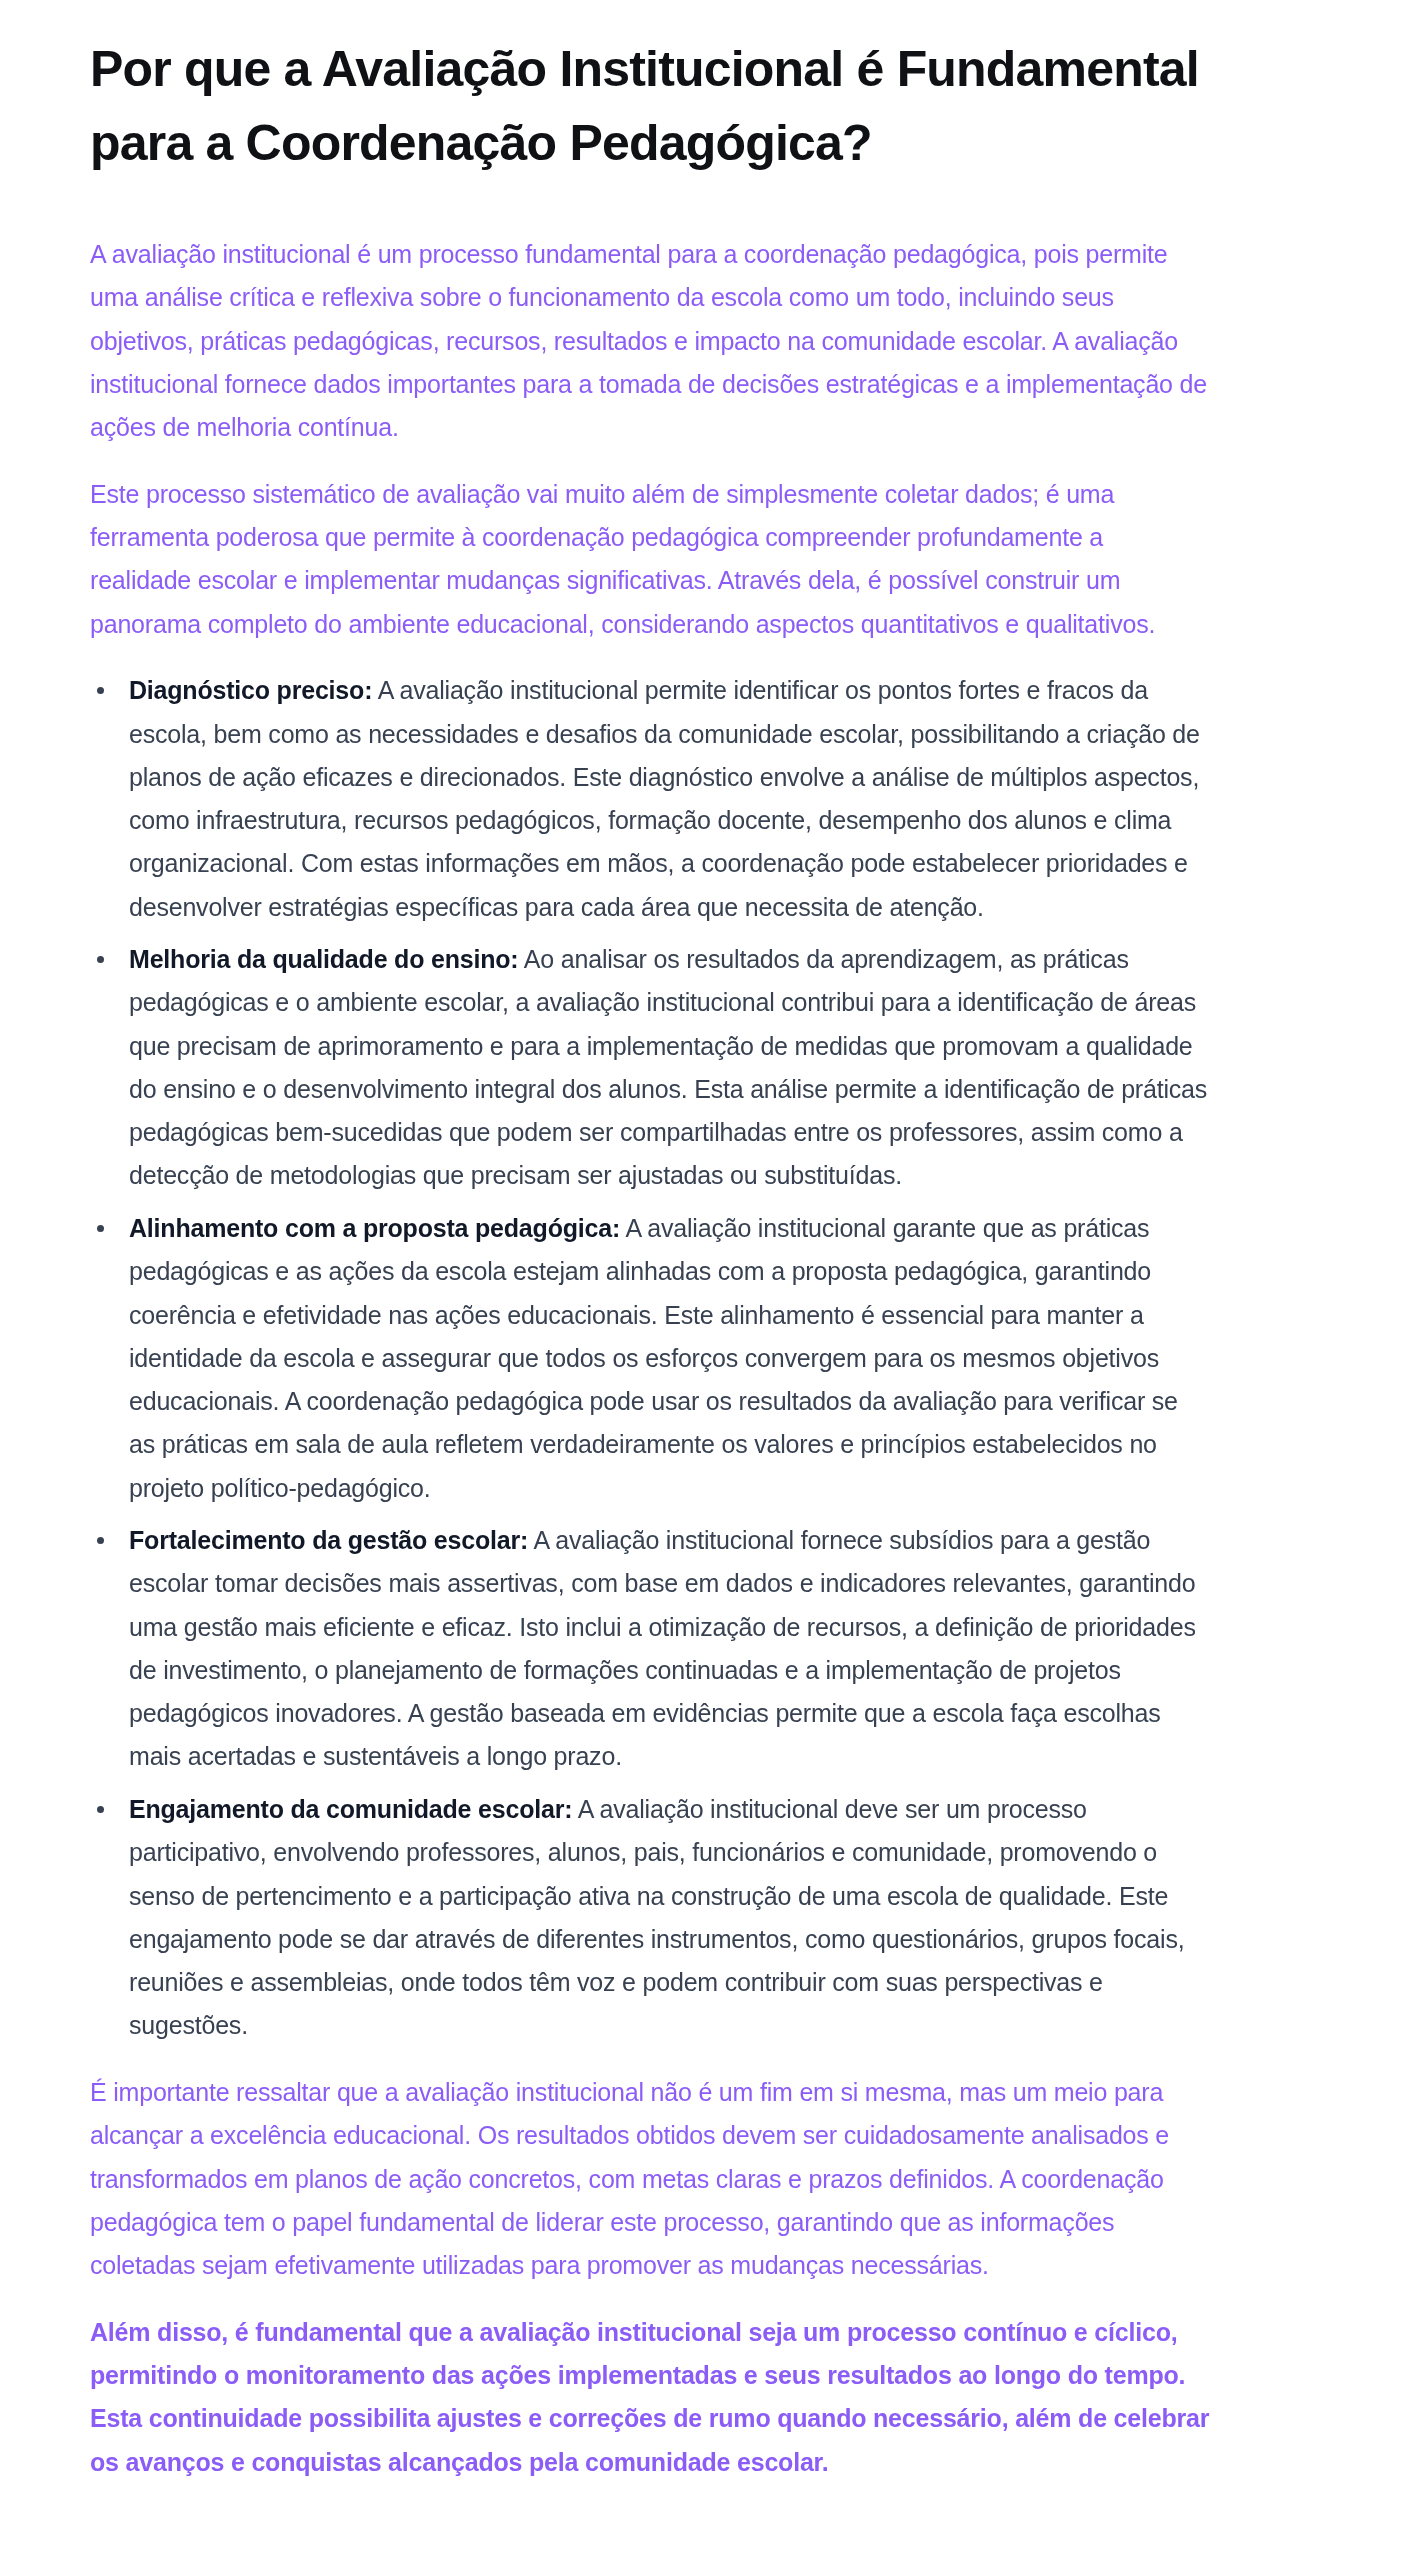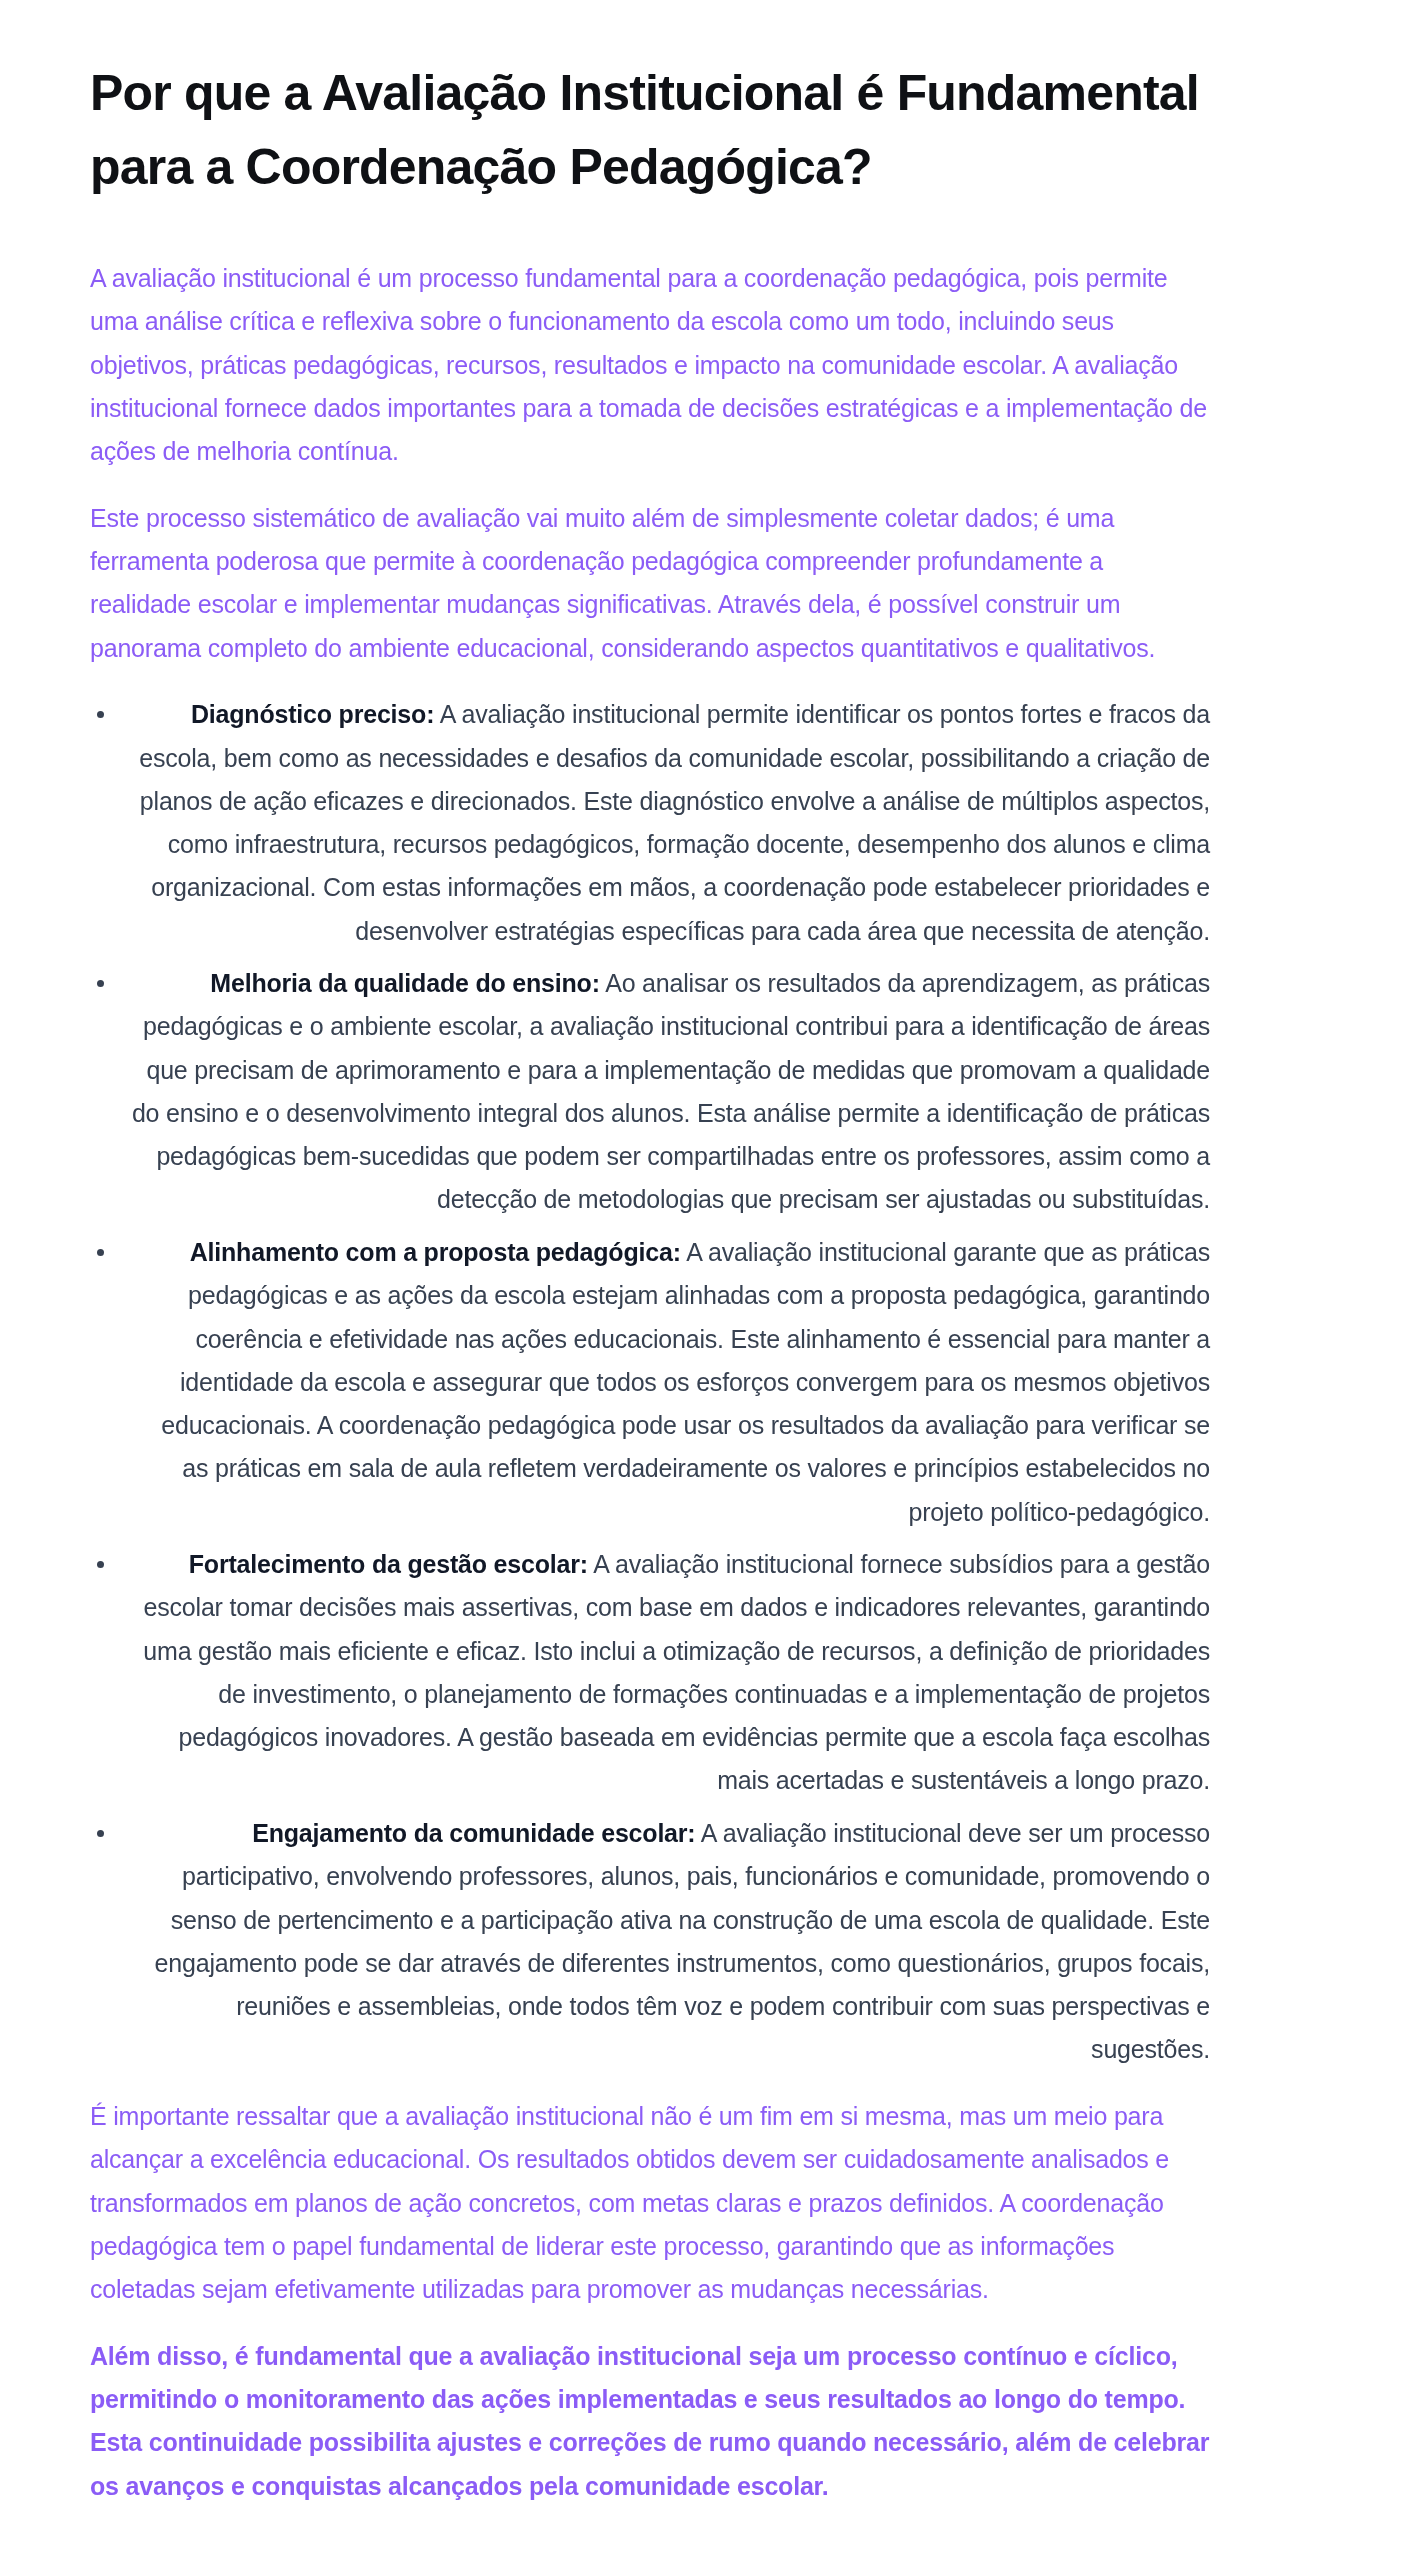--- a/index.html
+++ b/index.html
@@ -10,21 +10,21 @@
   body {
     width: 1410px;
     min-height: 2576px;
     box-sizing: border-box;
     font-family: "Liberation Sans", "DejaVu Sans", sans-serif;
     -webkit-font-smoothing: antialiased;
   }
   .article {
     box-sizing: border-box;
     width: 1300px;
-    padding: 56px 90px 39px 90px;
+    padding: 32px 90px 39px 90px;
   }
   h1.page-title {
     margin: 0 0 53px 0;
     max-width: 1175px;
     font-size: 50px;
     line-height: 1.48;
     font-weight: 700;
     letter-spacing: -0.8px;
     color: #0f1115;
   }
@@ -42,21 +42,20 @@
     padding: 0 0 0 39px;
     max-width: 1230px;
   }
   ul.benefits-list > li {
     position: relative;
     font-size: 25px;
     line-height: 1.73;
     letter-spacing: -0.2px;
     color: #374151;
     margin: 0 0 9.4px 0;
-    text-align: right;
   }
   ul.benefits-list > li:last-child {
     margin-bottom: 0;
   }
   ul.benefits-list > li::before {
     content: "";
     position: absolute;
     left: -32px;
     top: 18px;
     width: 7px;

